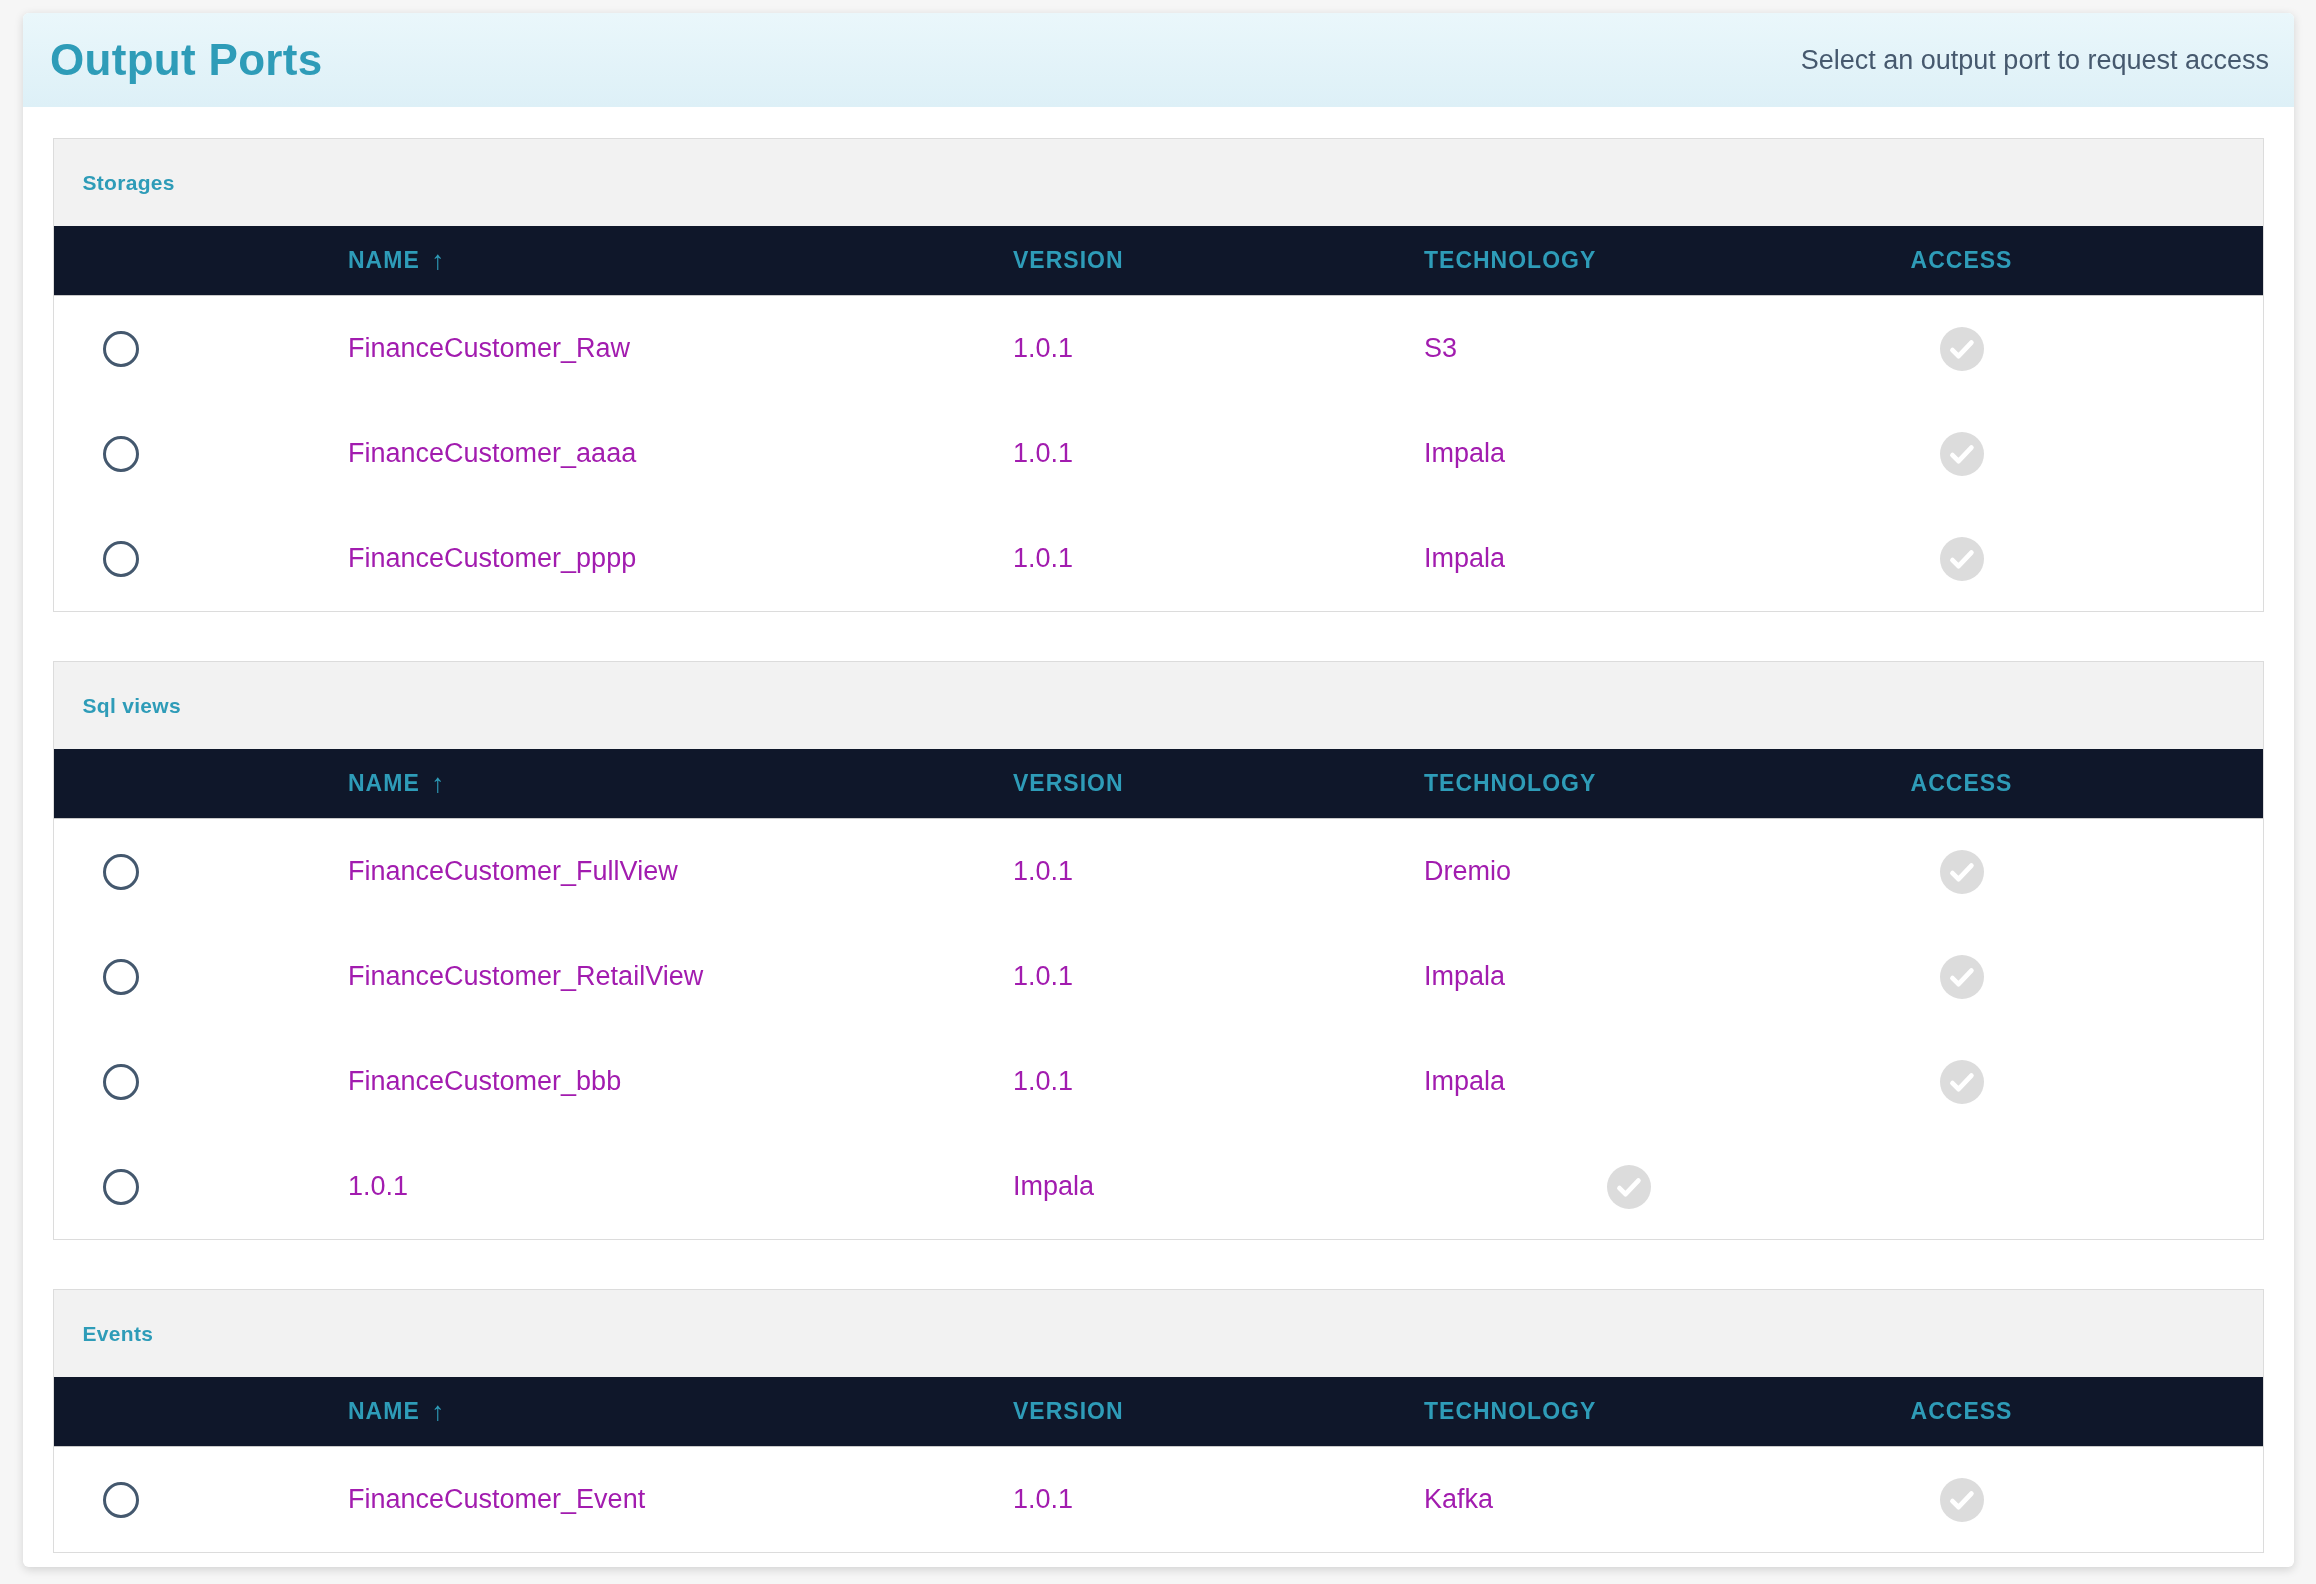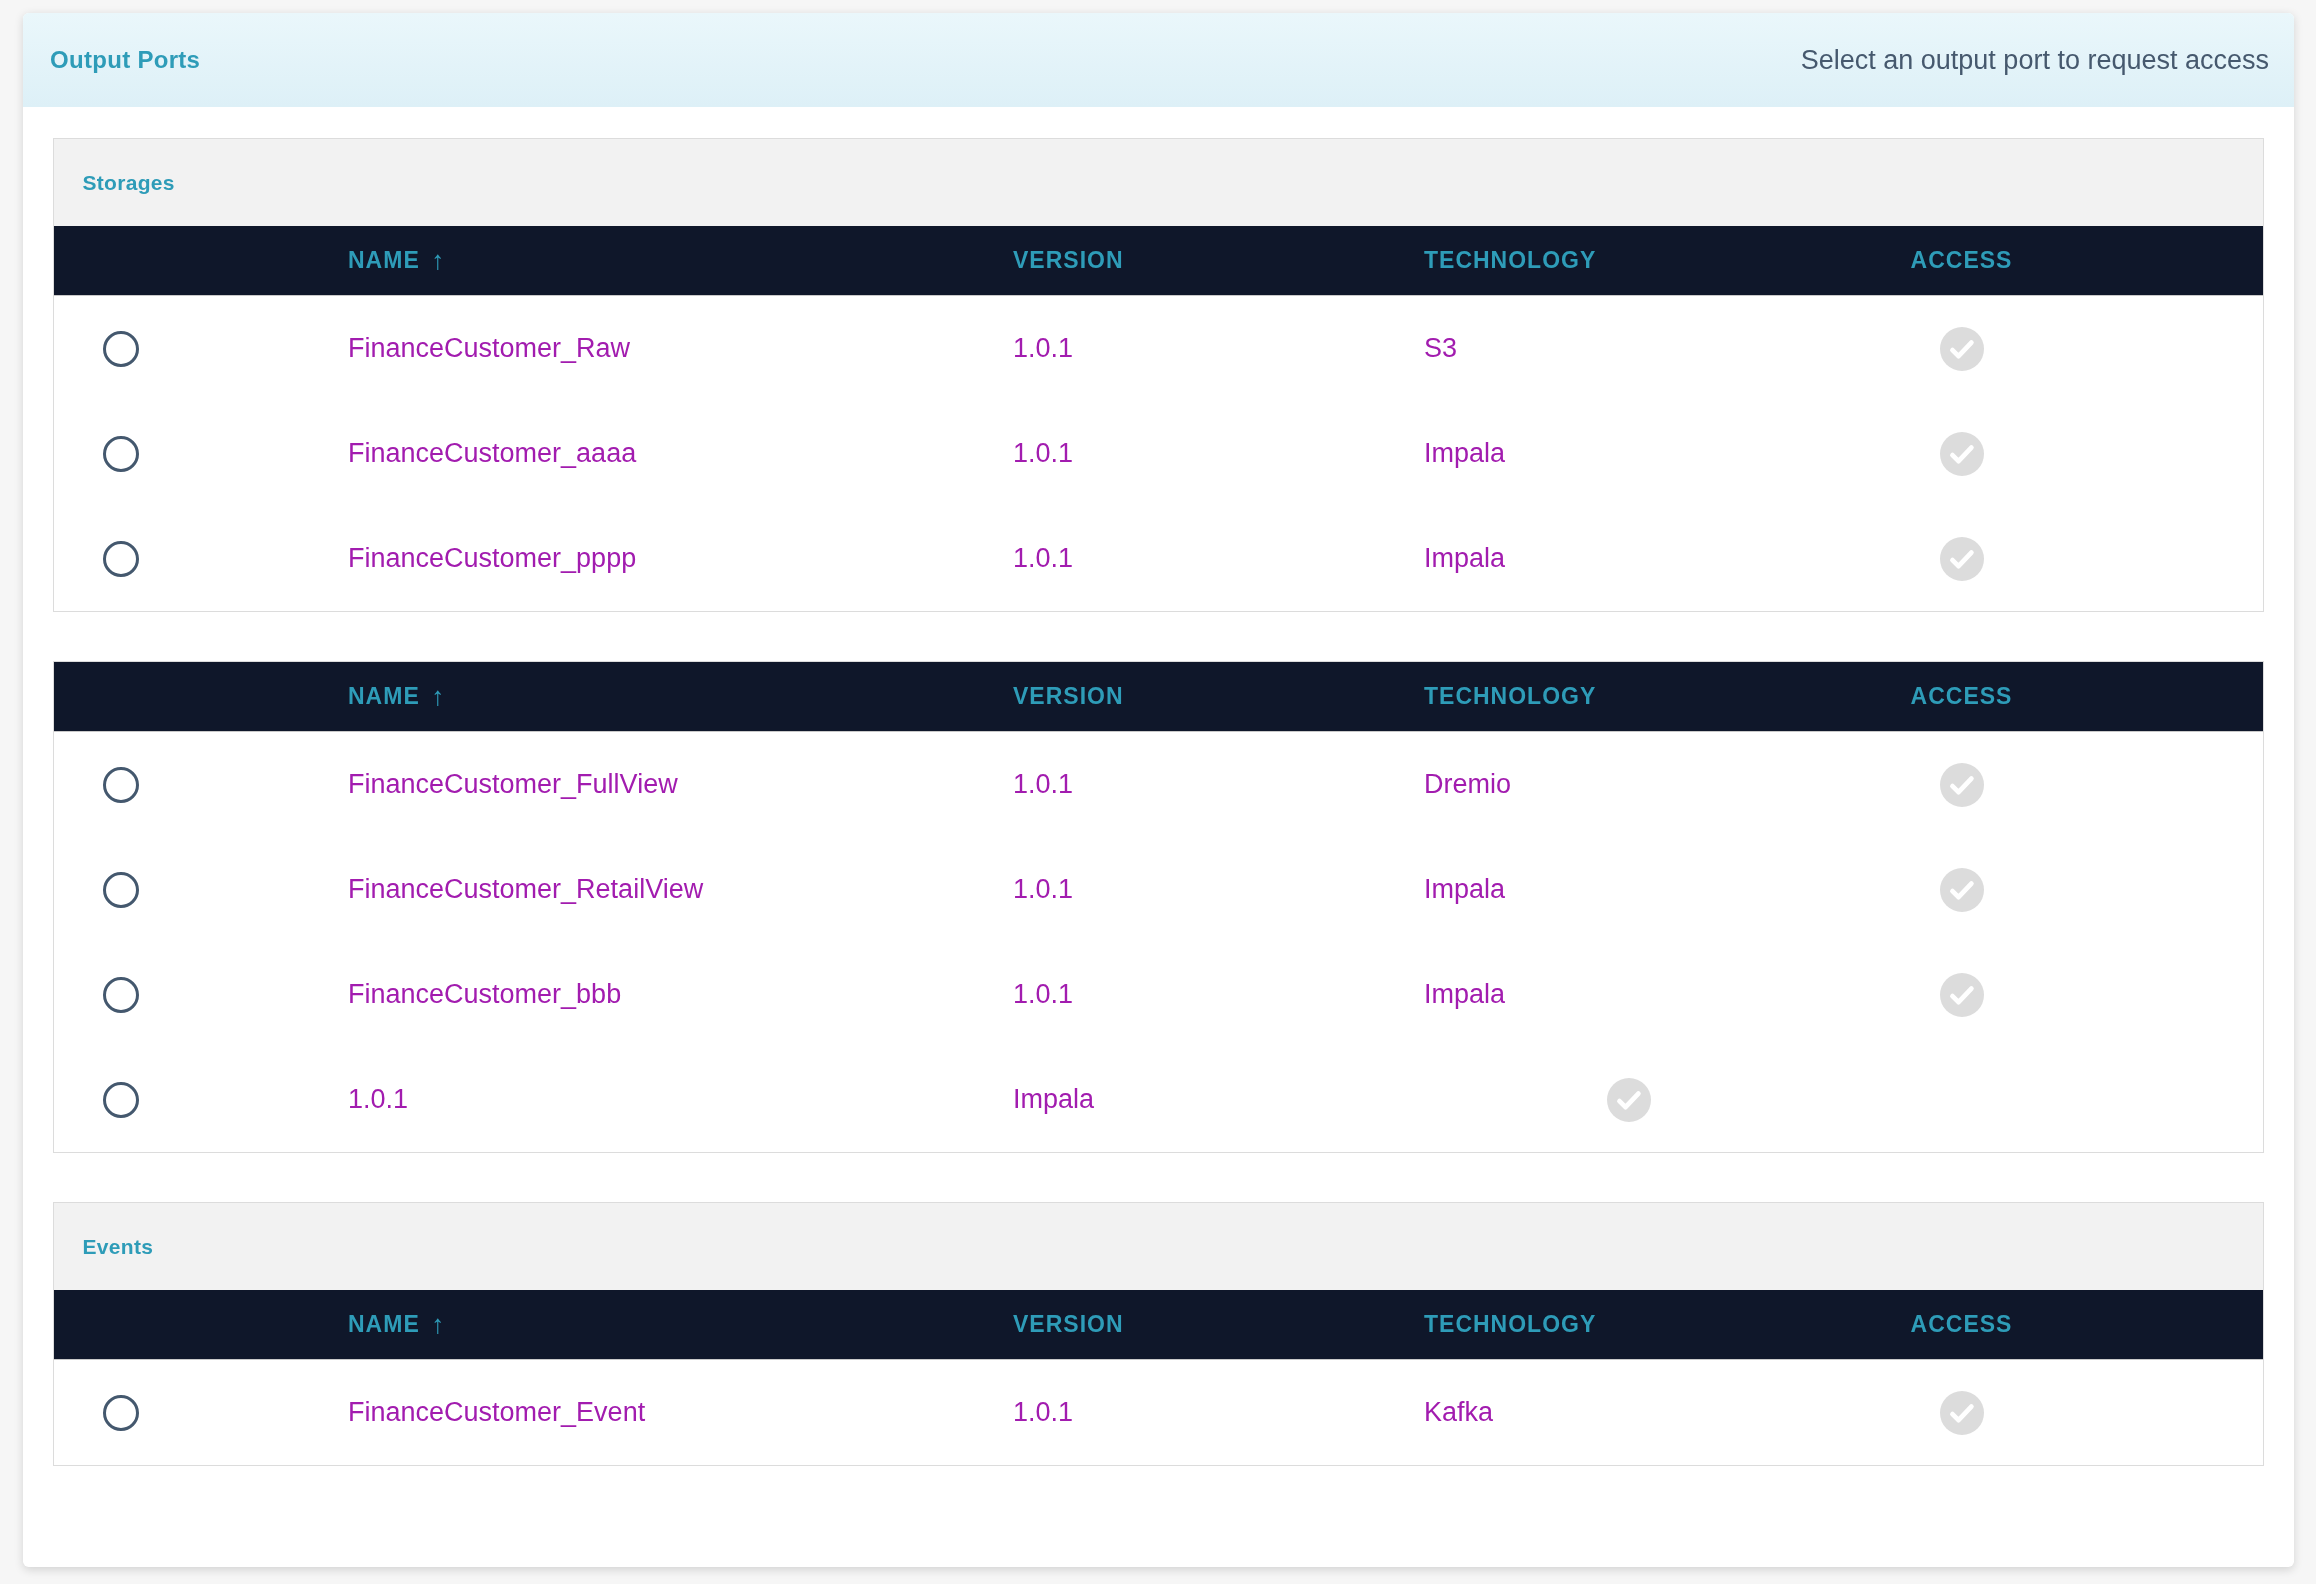--- a/index.html
+++ b/index.html
@@ -19,21 +19,21 @@
     box-sizing:border-box;
     overflow:hidden;
   }
   .panel-header{
     height:94px;
     background:linear-gradient(#eaf7fb,#ddf0f7);
     display:flex;align-items:center;justify-content:space-between;
     padding:0 25px 0 27px;
   }
   .panel-title{
-    font-size:24px;font-weight:700;letter-spacing:0.3px;
+    font-size:44px;font-weight:700;letter-spacing:0.3px;
     color:#2e9cb8;
   }
   .panel-subtitle{
     font-size:27px;color:#46596e;
   }
   .panel-body{
     padding:31px 30px 0 30px;
   }
   .section-card{
     border:1.9px solid #dcdcdc;
@@ -151,20 +151,23 @@
         <div class="access-cell">
           <svg class="check-circle" viewBox="0 0 24 24">
               <circle cx="12" cy="12" r="12" fill="#dcdcdc"></circle>
               <path d="M6.8 12.6l3.3 3.3 7-7.4" stroke="#ffffff" stroke-width="2.6" fill="none" stroke-linecap="round" stroke-linejoin="round"></path>
             </svg>
         </div>
       </div>
     </div>
 
     <div class="section-card">
+      <div class="section-header">
+        <span class="section-title">Sql views</span>
+      </div>
       <div class="grid-row col-header-row">
         <div></div>
         <div class="col-header">
           <span>NAME</span>
           <span class="sort-arrow">↑</span>
         </div>
         <div class="col-header">VERSION</div>
         <div class="col-header">TECHNOLOGY</div>
         <div class="col-header center">ACCESS</div>
       </div>

